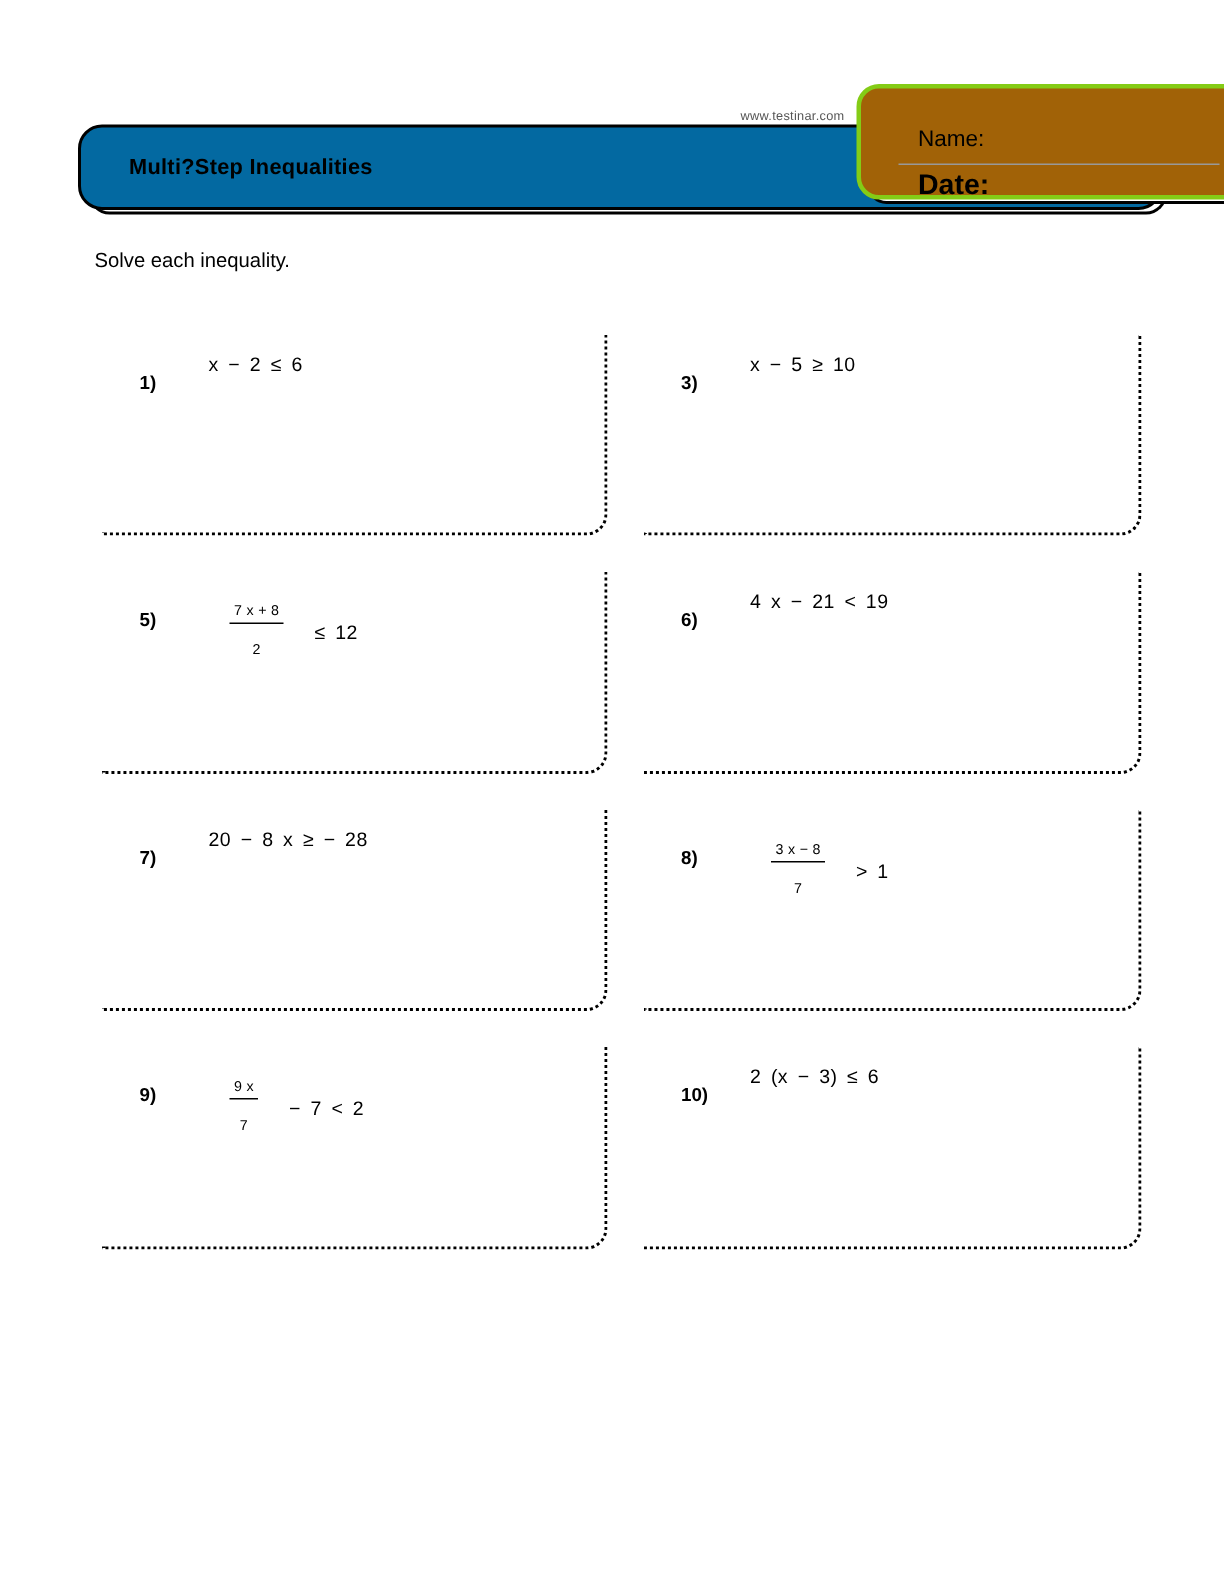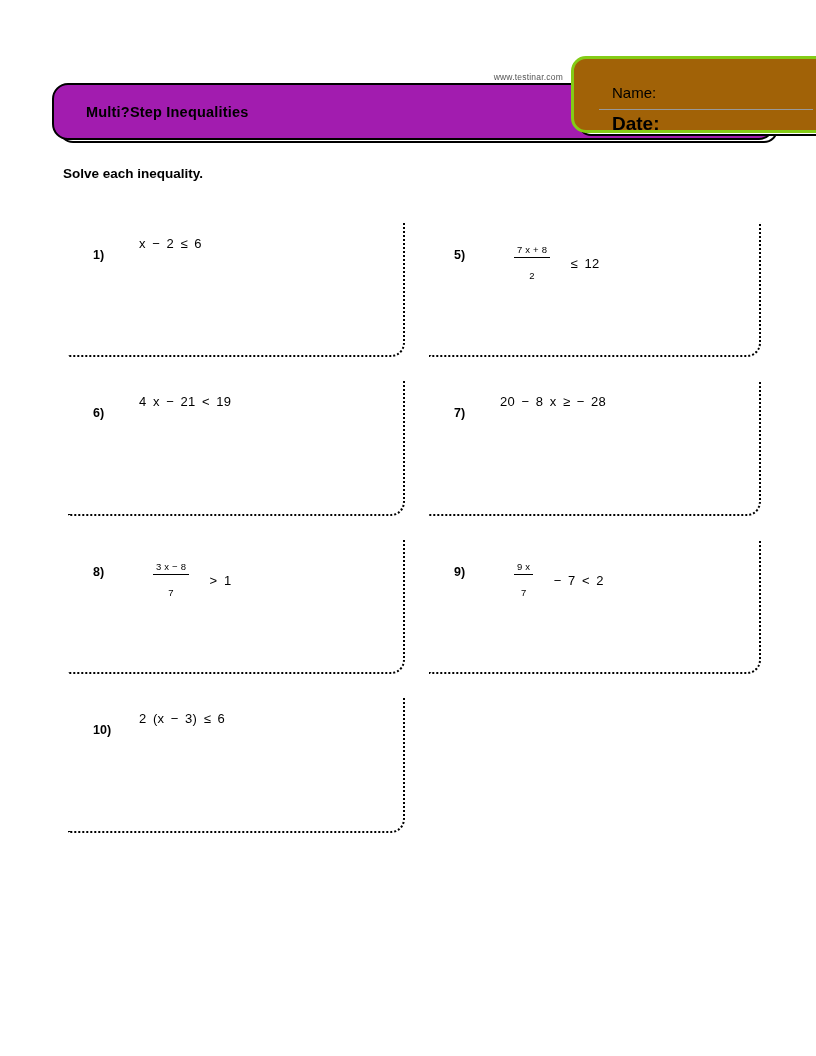--- a/index.html
+++ b/index.html
@@ -10,36 +10,36 @@
     font-family: "Liberation Sans", sans-serif;
     color: #000;
     overflow: hidden;
   }
   .watermark {
     position: absolute; top: 36px; left: 396px; width: 131px;
     text-align: right; font-size: 8.5px; color: #555; letter-spacing: .2px;
   }
   .title-box {
     position: absolute; left: 16px; top: 47px; width: 723px; height: 57px;
-    background: #a21caf; border: 2.5px solid #000; border-radius: 16px;
+    background: #0369a1; border: 2.5px solid #000; border-radius: 16px;
     box-shadow: 5px 5px 0 -4px #fff, 5px 5px 0 -2px #000;
     display: flex; align-items: center;
   }
   .title-box .title-text { font-weight: bold; font-size: 14.5px; padding-left: 20px; letter-spacing: .2px; }
   .name-box {
     position: absolute; left: 535px; top: 20px; width: 263px; height: 77px;
     background: #a16207; border: 3px solid #84cc16; border-radius: 15px;
     box-shadow: 5px 5px 0 -4px #fff, 5px 5px 0 -2px #000;
     z-index: 2;
   }
   .name-row { position: absolute; left: 14px; top: 13px; font-size: 15px; }
   .date-row { position: absolute; left: 14px; top: 42px; font-size: 19px; font-weight: bold; }
   .name-divider { position: absolute; left: 13px; right: 6px; top: 38px; border-top: 1px solid #999; }
   .write-area { display: inline-block; width: 150px; height: 16px; vertical-align: bottom; }
-  .instructions { position: absolute; left: 27px; top: 130px; font-weight: bold; font-size: 13.5px; }
+  .instructions { position: absolute; left: 27px; top: 130px; font-weight: normal; font-size: 13.5px; }
   .grid {
     position: absolute; left: 20px; top: 175px; width: 717px; height: 792px;
     display: grid; grid-template-columns: 361px 356px; grid-template-rows: repeat(5, 1fr);
   }
   .cell {
     border-right: 2px dotted #000;
     border-bottom: 2px dotted #000;
     border-bottom-right-radius: 14px;
     padding: 11px 8px 0 13px;
   }
@@ -75,19 +75,20 @@
   <div class="name-divider"></div>
   <div class="date-row">
     <span>Date:</span><span class="write-area"></span>
   </div>
 </div>
 
 <div class="instructions">Solve each inequality.</div>
 
 <div class="grid" id="grid">
     <div class="cell"><span class="pnum">1)</span><span class="eq">x − 2 ≤ 6</span></div>
+    <div class="cell"><span class="pnum">3)</span><span class="eq">x − 5 ≥ 10</span></div>
     <div class="cell"><span class="pnum">5)</span><span class="eq"><span class="frac"><span class="fnum">7 x + 8</span><span class="fden">2</span></span> ≤ 12</span></div>
     <div class="cell"><span class="pnum">6)</span><span class="eq">4 x − 21 &lt; 19</span></div>
     <div class="cell"><span class="pnum">7)</span><span class="eq">20 − 8 x ≥ − 28</span></div>
     <div class="cell"><span class="pnum">8)</span><span class="eq"><span class="frac"><span class="fnum">3 x − 8</span><span class="fden">7</span></span> &gt; 1</span></div>
     <div class="cell"><span class="pnum">9)</span><span class="eq"><span class="frac"><span class="fnum">9 x</span><span class="fden">7</span></span> − 7 &lt; 2</span></div>
     <div class="cell"><span class="pnum">10)</span><span class="eq">2 (x − 3) ≤ 6</span></div>
   </div>
 
 </body></html>

